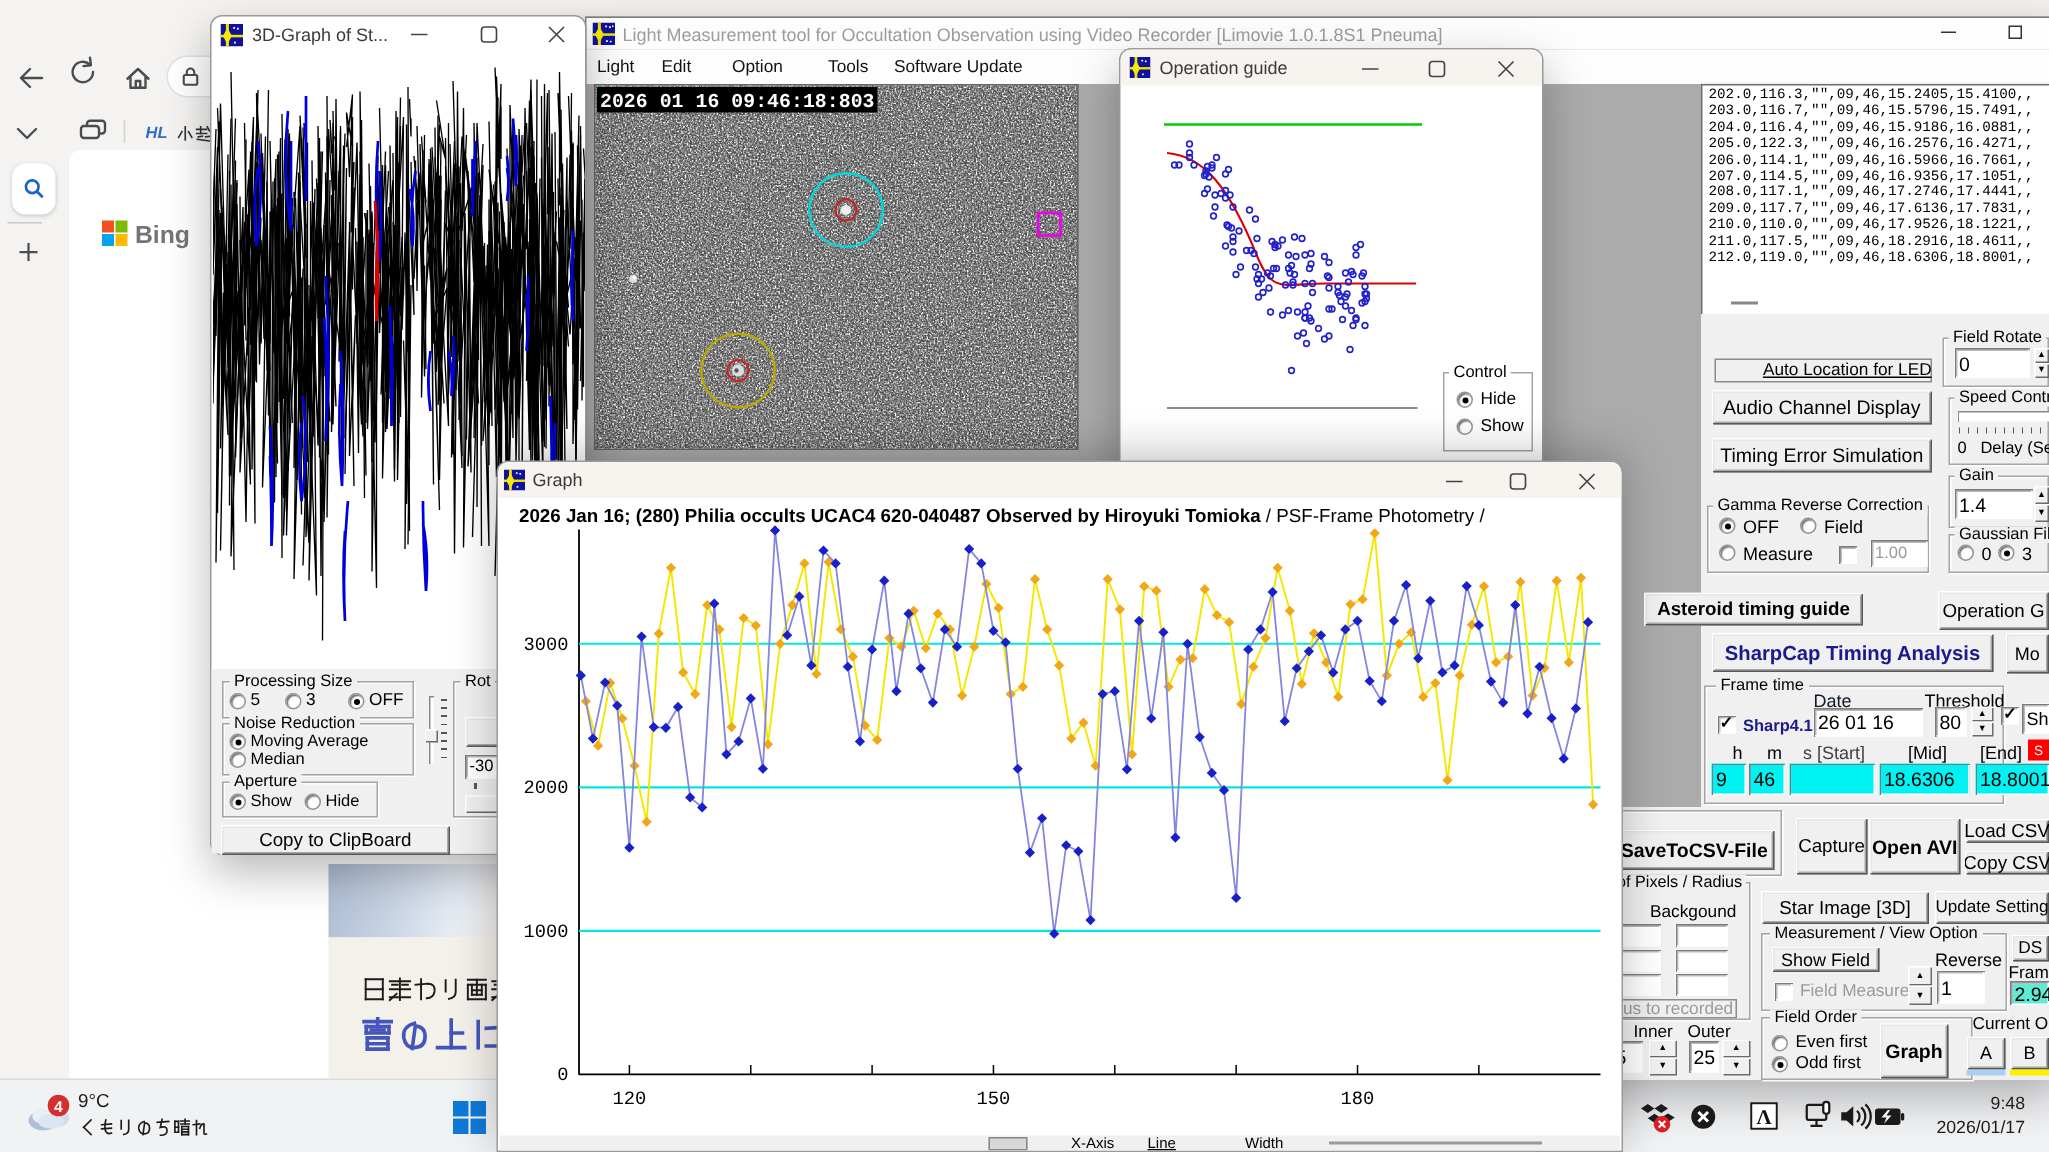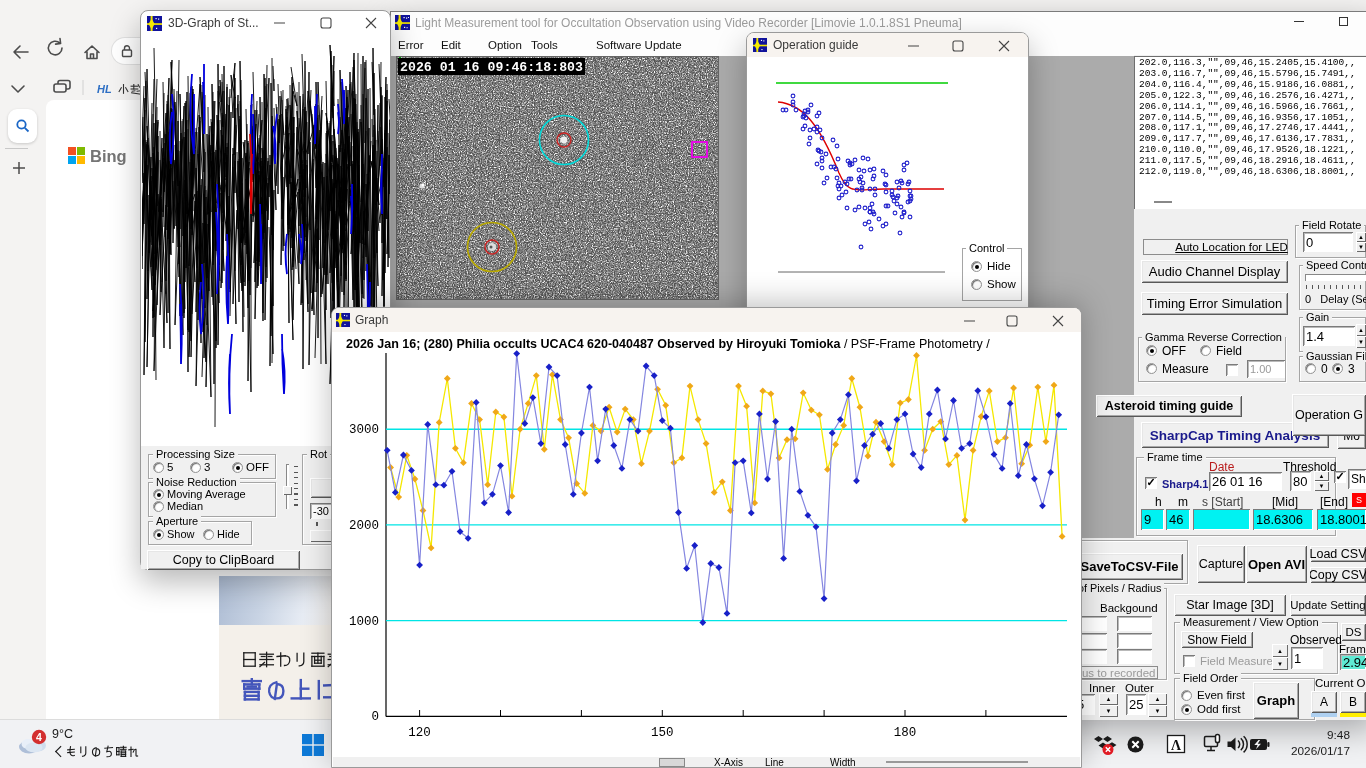--- a/index.html
+++ b/index.html
@@ -221,24 +221,24 @@
         <rect x="8.5" y="2" width="1.2" height="1.2" fill="#fff"></rect>
         <rect x="11" y="2.5" width="1.2" height="1.2" fill="#fff"></rect>
         <rect x="13" y="2" width="1" height="1" fill="#fff"></rect>
         <rect x="9" y="11.8" width="1.2" height="1.2" fill="#fff"></rect>
         <rect x="11.5" y="12.2" width="1.2" height="1" fill="#fff"></rect>
       </svg>
       <div class="ab tb" style="left:24px;top:3px;height:16px;color:#9c9c9c;">Light Measurement tool for Occultation Observation using Video Recorder [Limovie 1.0.1.8S1 Pneuma]</div>
       <div class="ab" style="left:903px;top:9px;width:10px;height:1px;background:#333;"></div>
       <div class="ab" style="left:948px;top:5px;width:9px;height:9px;border:1px solid #333;"></div>
       <div class="ab" style="left:0;top:21px;width:985px;height:23px;background:#fdfdfd;font-size:11.5px;color:#1a1a1a;"></div>
-      <div class="lb" style="left:7px;top:27px;font-size:11.5px;color:#111;">Error</div>
+      <div class="lb" style="left:7px;top:27px;font-size:11.5px;color:#111;">Light</div>
       <div class="lb" style="left:50px;top:27px;font-size:11.5px;color:#111;">Edit</div>
       <div class="lb" style="left:97px;top:27px;font-size:11.5px;color:#111;">Option</div>
-      <div class="lb" style="left:140px;top:27px;font-size:11.5px;color:#111;">Tools</div>
+      <div class="lb" style="left:161px;top:27px;font-size:11.5px;color:#111;">Tools</div>
       <div class="lb" style="left:205px;top:27px;font-size:11.5px;color:#111;">Software Update</div>
     </div>
     <div class="ab" style="left:396px;top:56px;width:323px;height:244px;background:#888;border:1px solid #666;z-index:11;">
       <svg class="ab" style="left:0;top:0" width="321" height="242">
         <defs>
 <filter id="vnw" x="0" y="0" width="100%" height="100%">
             <feTurbulence type="fractalNoise" baseFrequency="0.85" numOctaves="2" seed="29" stitchTiles="stitch"></feTurbulence>
             <feColorMatrix type="matrix" values="0 0 0 0 1  0 0 0 0 1  0 0 0 0 1  1.55 1.55 1.55 0 -1.75"></feColorMatrix>
           </filter>
 <filter id="vnb" x="0" y="0" width="100%" height="100%">
@@ -284,21 +284,21 @@
     <div class="lb" style="left:1162px;top:362px;font-size:12px;color:#000;z-index:12;">Measure</div>
     <div class="ck" style="left:1226px;top:364px;color:#000;z-index:12;"></div>
     <div class="inp" style="left:1247px;top:360px;width:38px;height:18px;font-size:11px;color:#9a9a9a;background:#fff;z-index:12;">1.00</div>
     <div class="b" style="left:1096px;top:395px;width:146px;height:22px;font-size:12.5px;font-weight:bold;color:#000;z-index:12;">Asteroid timing guide</div>
     <div class="b" style="left:1141px;top:422px;width:188px;height:26px;font-size:13.5px;font-weight:bold;color:#1a1a8c;z-index:12;">SharpCap Timing Analysis</div>
     <div class="b" style="left:1337px;top:422px;width:29px;height:27px;font-size:12px;color:#000;z-index:12;">Mo</div>
     <div class="g" style="left:1136px;top:457px;width:200px;height:79px;z-index:12;"></div>
     <div class="gl" style="left:1144px;top:452px;font-size:11px;z-index:12;">Frame time</div>
     <div class="ck" style="left:1145px;top:477px;color:#000;z-index:12;">✓</div>
     <div class="lb" style="left:1162px;top:478px;font-size:11px;font-weight:bold;color:#1a1a8c;z-index:12;">Sharp4.1</div>
-    <div class="lb" style="left:1209px;top:460px;font-size:12px;color:#b91c1c;z-index:12;">Date</div>
+    <div class="lb" style="left:1209px;top:460px;font-size:12px;color:#0f172a;z-index:12;">Date</div>
     <div class="inp" style="left:1209px;top:472px;width:73px;height:19px;font-size:13px;color:#000;background:#fff;z-index:12;">26 01 16</div>
     <div class="lb" style="left:1283px;top:460px;font-size:12px;color:#000;z-index:12;">Threshold</div>
     <div class="inp" style="left:1290px;top:471px;width:21px;height:20px;font-size:13px;color:#000;background:#fff;z-index:12;">80</div>
     <div class="spn" style="left:1314px;top:471px;width:15px;height:20px;z-index:12;">
       <div>▲</div>
       <div>▼</div>
     </div>
     <div class="ck" style="left:1334px;top:471px;color:#000;z-index:12;">✓</div>
     <div class="inp" style="left:1348px;top:469px;width:18px;height:20px;font-size:12px;color:#000;background:#fff;z-index:12;">Sha</div>
     <div class="lb" style="left:1155px;top:495px;font-size:12px;color:#000;z-index:12;">h</div>
@@ -332,21 +332,21 @@
       <div>▼</div>
     </div>
     <div class="g" style="left:1299px;top:356px;width:67px;height:26px;z-index:12;"></div>
     <div class="gl" style="left:1303px;top:351px;font-size:11px;z-index:12;">Gaussian Filtr</div>
     <div class="rd" style="left:1305px;top:363px;z-index:12;"></div>
     <div class="lb" style="left:1321px;top:362px;font-size:12px;color:#000;z-index:12;">0</div>
     <div class="rd" style="left:1332px;top:363px;z-index:12;">
       <div class="rdot"></div>
     </div>
     <div class="lb" style="left:1348px;top:362px;font-size:12px;color:#000;z-index:12;">3</div>
-    <div class="b" style="left:1292px;top:394px;width:74px;height:42px;font-size:12.5px;color:#000;z-index:12;">Operation G</div>
+    <div class="b" style="left:1292px;top:394px;width:74px;height:26px;font-size:12.5px;color:#000;z-index:12;">Operation G</div>
     <div class="ab" style="left:1068px;top:538px;width:66px;height:182px;background:#f0f0f0;z-index:11;"></div>
     <div class="g" style="left:1076px;top:540px;width:112px;height:44px;z-index:12;"></div>
     <div class="b" style="left:1076px;top:553px;width:107px;height:27px;font-size:13px;font-weight:bold;color:#000;z-index:12;">SaveToCSV-File</div>
     <div class="b" style="left:1197px;top:545px;width:48px;height:38px;font-size:12.5px;color:#000;z-index:12;">Capture</div>
     <div class="b" style="left:1246px;top:545px;width:61px;height:38px;font-size:13px;font-weight:bold;color:#000;z-index:12;">Open AVI</div>
     <div class="b" style="left:1310px;top:546px;width:56px;height:16px;font-size:12.5px;color:#000;z-index:12;">Load CSV</div>
     <div class="b" style="left:1310px;top:567px;width:56px;height:16px;font-size:12.5px;color:#000;z-index:12;">Copy CSV</div>
     <div class="g" style="left:1072px;top:588px;width:95px;height:92px;z-index:12;"></div>
     <div class="gl" style="left:1075px;top:583px;font-size:10.8px;z-index:12;">of Pixels / Radius</div>
     <div class="lb" style="left:1100px;top:602px;font-size:11.5px;color:#000;z-index:12;">Backgound</div>
@@ -373,21 +373,21 @@
     <div class="b" style="left:1290px;top:594px;width:76px;height:22px;font-size:11.4px;color:#000;z-index:12;">Update Setting</div>
     <div class="g" style="left:1174px;top:622px;width:164px;height:52px;z-index:12;"></div>
     <div class="gl" style="left:1180px;top:617px;font-size:11px;z-index:12;">Measurement / View Option</div>
     <div class="b" style="left:1181px;top:631px;width:72px;height:17px;font-size:12px;color:#000;z-index:12;">Show Field</div>
     <div class="ck" style="left:1183px;top:655px;color:#9a9a9a;z-index:12;"></div>
     <div class="lb" style="left:1200px;top:655px;font-size:11.5px;color:#9a9a9a;z-index:12;">Field Measure</div>
     <div class="spn" style="left:1272px;top:644px;width:16px;height:26px;z-index:12;">
       <div>▲</div>
       <div>▼</div>
     </div>
-    <div class="lb" style="left:1290px;top:633px;font-size:12px;color:#000;z-index:12;">Observed</div>
+    <div class="lb" style="left:1290px;top:633px;font-size:12px;color:#000;z-index:12;">Reverse</div>
     <div class="inp" style="left:1291px;top:647px;width:32px;height:22px;font-size:13px;color:#000;background:#fff;z-index:12;">1</div>
     <div class="b" style="left:1341px;top:623px;width:25px;height:18px;font-size:11.5px;color:#000;z-index:12;">DS</div>
     <div class="lb" style="left:1339px;top:643px;font-size:11.5px;color:#000;z-index:12;">Frame</div>
     <div class="inp" style="left:1340px;top:654px;width:26px;height:16px;font-size:13px;color:#000;background:#5eead4;z-index:12;">2.94</div>
     <div class="g" style="left:1174px;top:678px;width:141px;height:42px;z-index:12;"></div>
     <div class="gl" style="left:1180px;top:673px;font-size:11px;z-index:12;">Field Order</div>
     <div class="rd" style="left:1181px;top:690px;z-index:12;"></div>
     <div class="lb" style="left:1197px;top:689px;font-size:11.5px;color:#000;z-index:12;">Even first</div>
     <div class="rd" style="left:1181px;top:704px;z-index:12;">
       <div class="rdot"></div>

